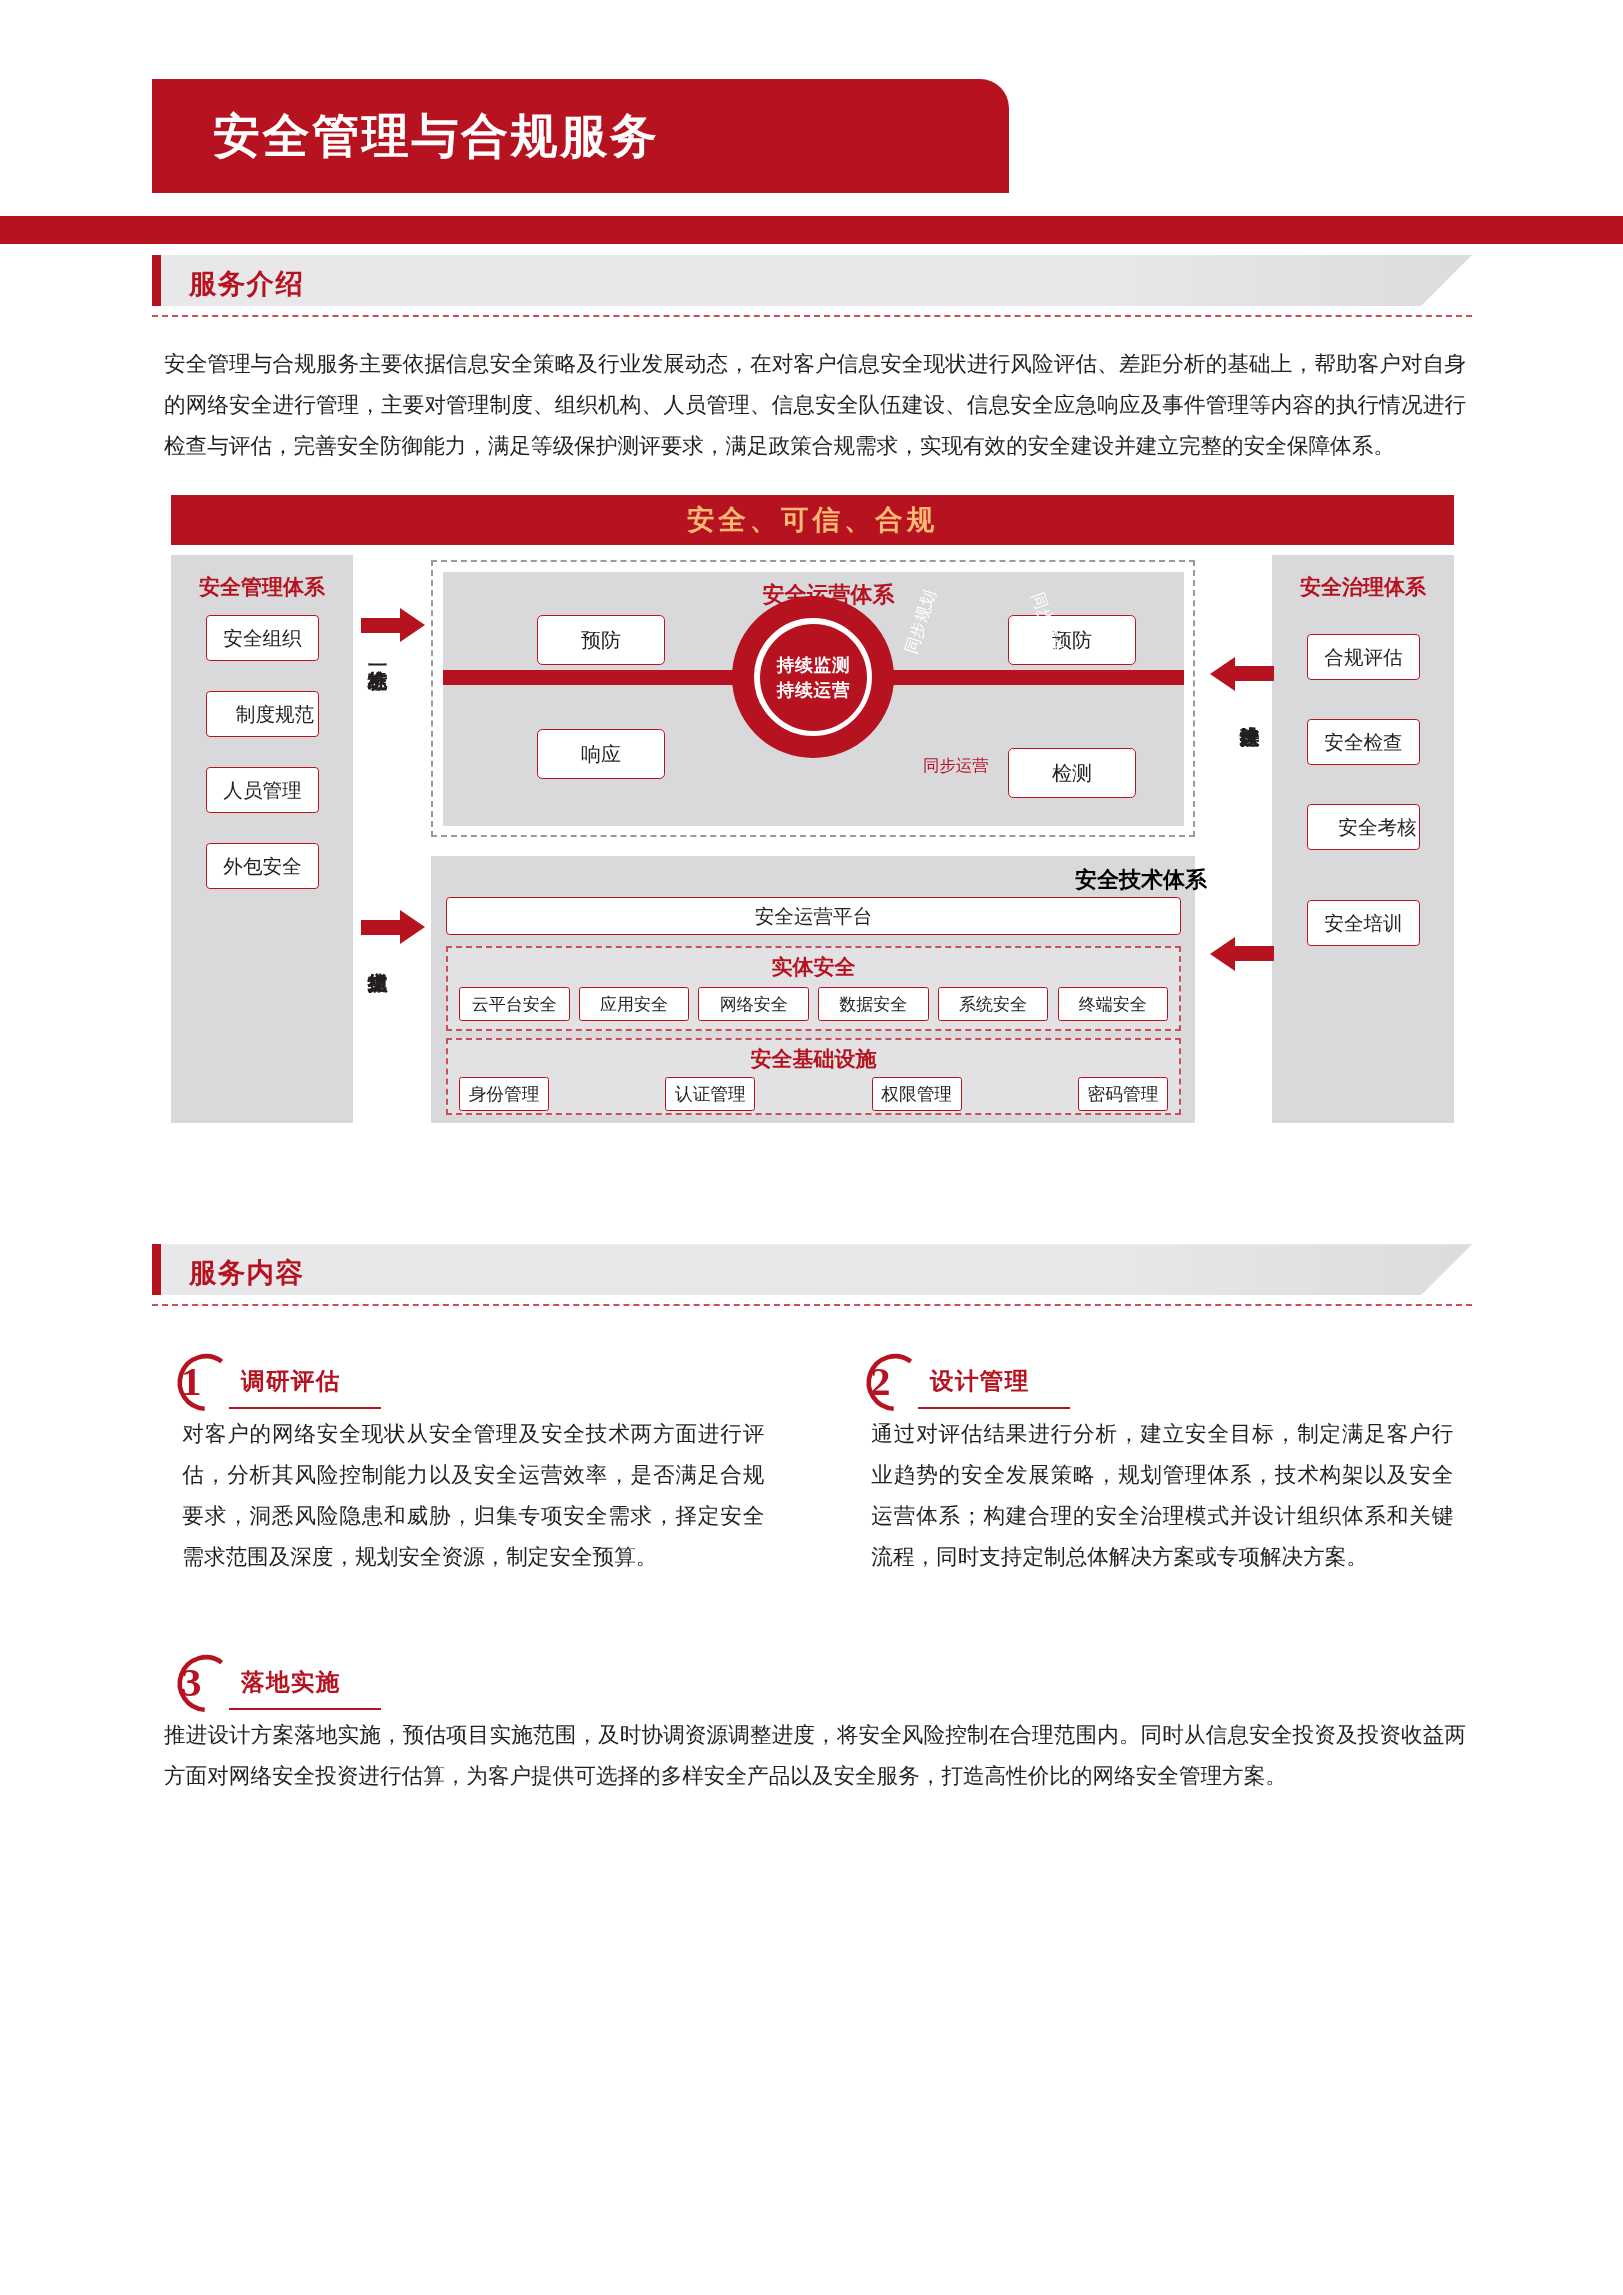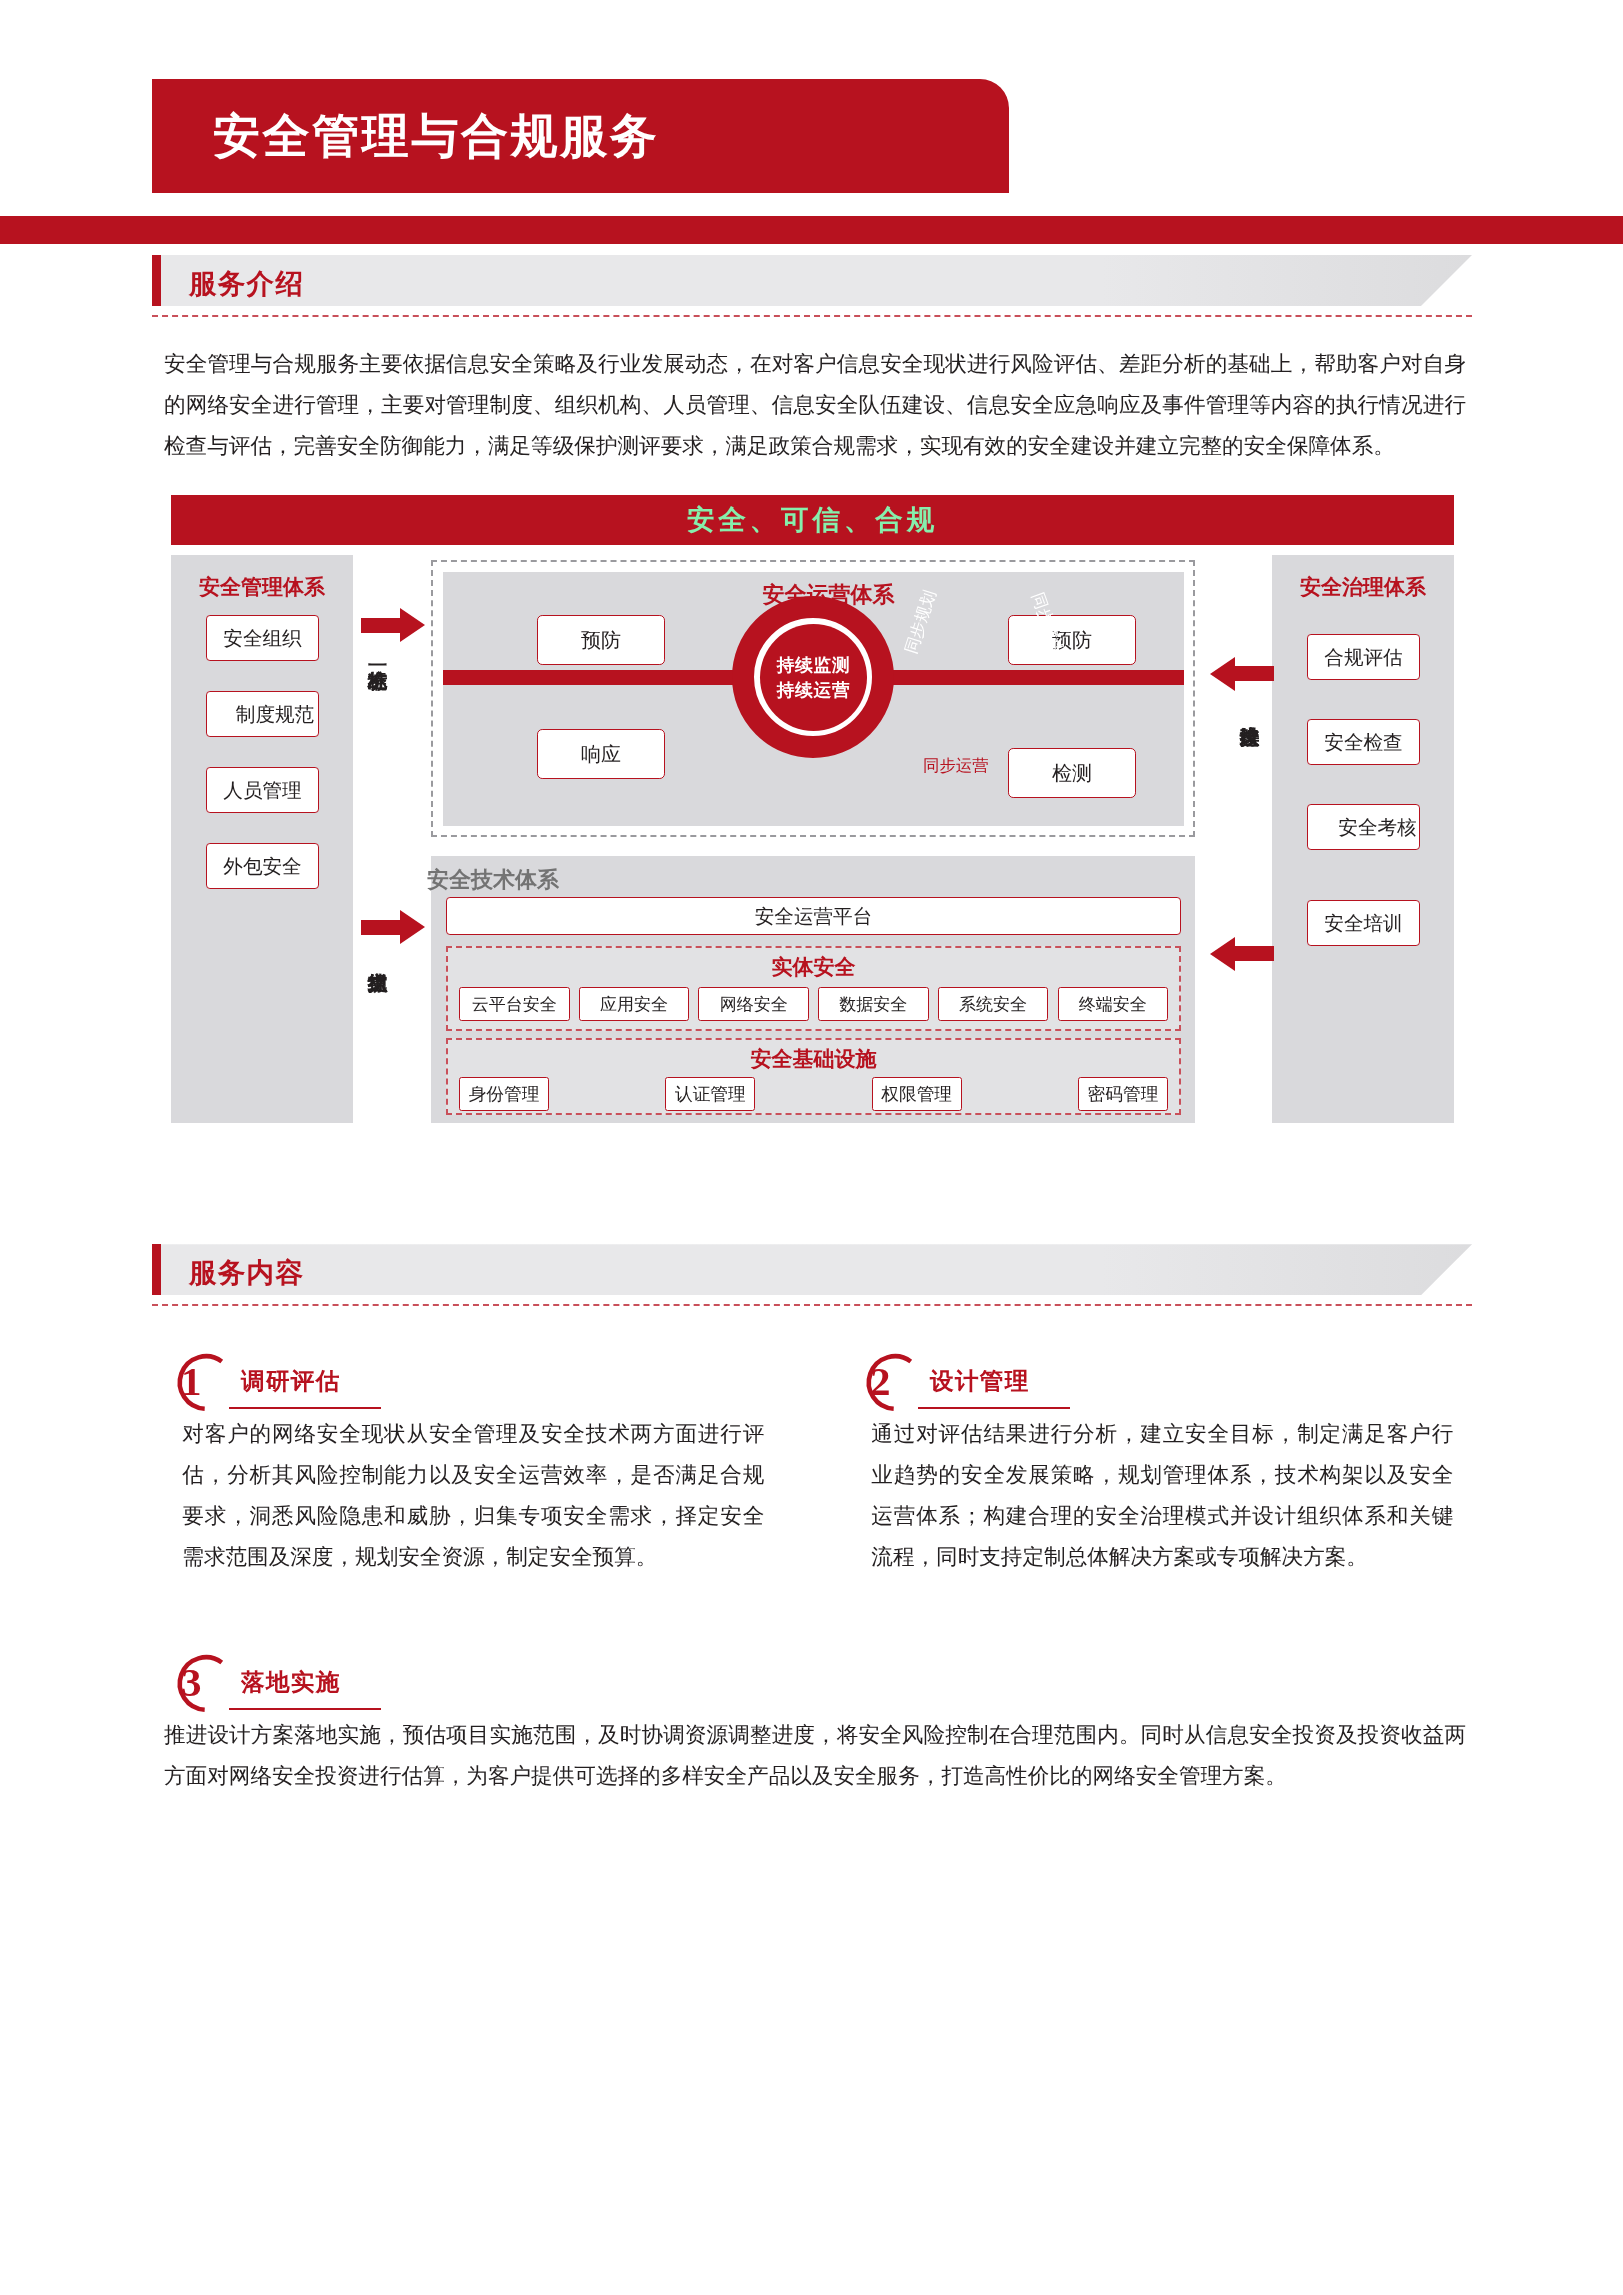--- a/index.html
+++ b/index.html
@@ -101,21 +101,21 @@
     position: relative;
     margin: 29px 171px 0 171px;
     width: 1283px;
     height: 693px;
   }
   .diag-title {
     position: absolute;
     left: 0; top: 0;
     width: 1283px; height: 50px;
     background: #b7121f;
-    color: #86efac;
+    color: #fdba74;
     font-size: 27.5px;
     font-weight: bold;
     letter-spacing: 3.9px;
     display: flex; align-items: center; justify-content: center;
   }
   .col-left {
     position: absolute;
     left: 0; top: 60px;
     width: 182px; height: 568px;
     background: #d9d9dc;
@@ -261,23 +261,23 @@
 
   
   .tech-outer {
     position: absolute;
     left: 260px; top: 361px;
     width: 764px; height: 267px;
     background: #d9d9dc;
   }
   .tech-title {
     position: absolute;
-    left: 256px; top: 370px;
-    width: 764px; text-align: left;
-    font-size: 22px; font-weight: bold; color: #737373;
+    left: 272px; top: 370px;
+    width: 764px; text-align: right;
+    font-size: 22px; font-weight: bold; color: #000000;
   }
   .tech-platform {
     position: absolute;
     left: 275px; top: 402px;
     width: 735px; height: 38px;
     background: #ffffff;
     border: 1.3px solid #b7121f;
     border-radius: 3.9px;
     display: flex; align-items: center; justify-content: center;
     font-size: 19.6px;

